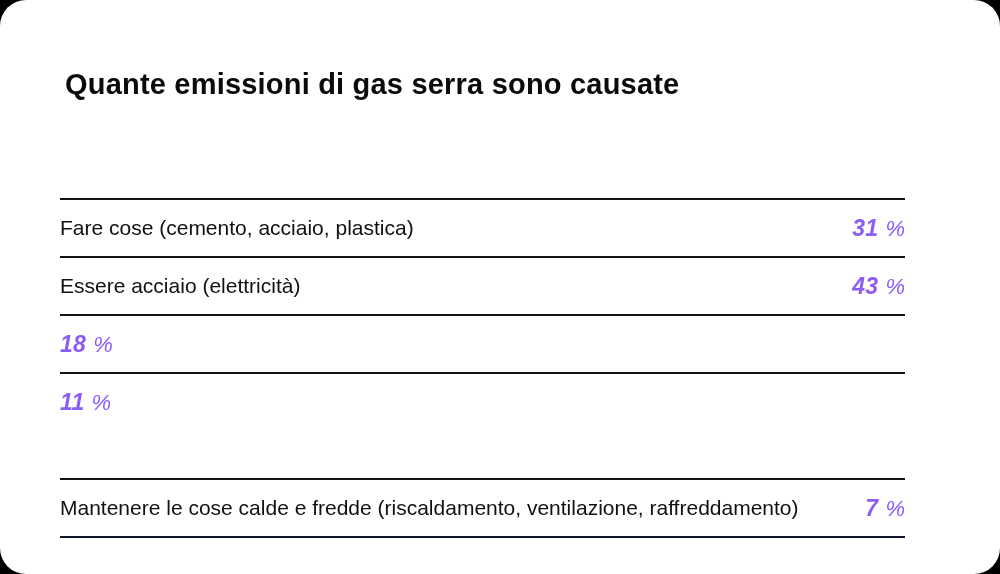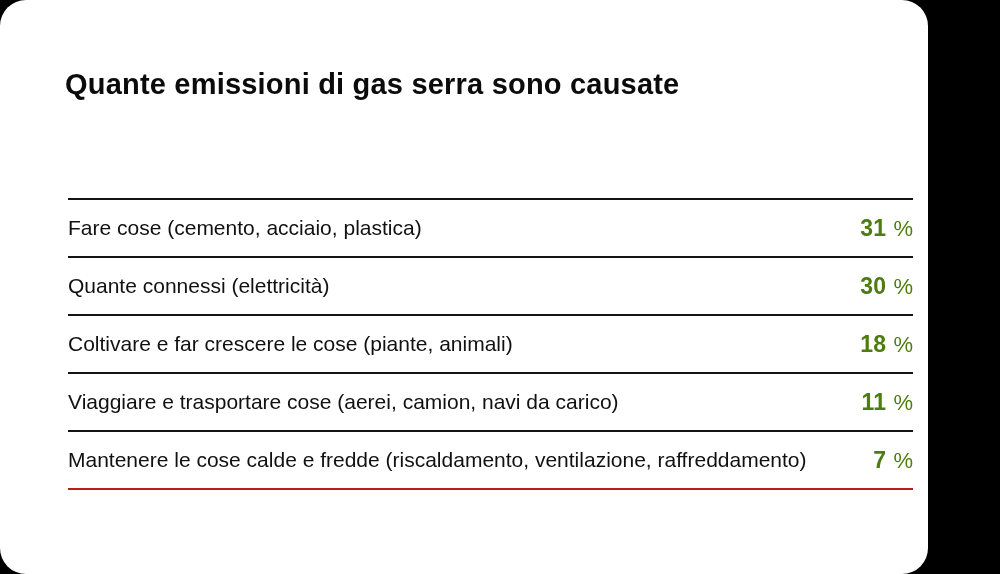--- a/index.html
+++ b/index.html
@@ -5,67 +5,69 @@
   html, body {
     margin: 0;
     padding: 0;
     width: 1000px;
     height: 574px;
     background: #000000;
     font-family: "Liberation Sans", sans-serif;
   }
   .card {
     position: relative;
-    width: 928px;
+    width: 1000px;
     height: 574px;
     background: #ffffff;
     border-radius: 26px;
     box-sizing: border-box;
     overflow: hidden;
   }
   .title {
     position: absolute;
     left: 65px;
     top: 64px;
     margin: 0;
     font-size: 29px;
     font-weight: bold;
     line-height: 41px;
     color: #0b0b0b;
     letter-spacing: 0.2px;
   }
   .table {
     position: absolute;
-    left: 68px;
+    left: 60px;
     top: 198px;
     width: 845px;
   }
   .row {
     display: flex;
     justify-content: space-between;
     align-items: center;
     gap: 8px;
     height: 56px;
     border-top: 2px solid #141414;
   }
   .row:last-child {
-    border-bottom: 2px solid #b91c1c;
+    border-bottom: 2px solid #0f172a;
+    margin-top: 48px;
   }
   .row-label {
     font-size: 21px;
     color: #111111;
     white-space: nowrap;
     flex: 1 1 auto;
     min-width: 0;
   }
   .row-value {
     flex: 0 0 auto;
     font-size: 23px;
-    color: #4d7c0f;
+    color: #8b5cf6;
     white-space: nowrap;
+    font-style: italic;
   }
   .row-value .num {
     font-weight: bold;
     letter-spacing: 0.3px;
   }
   .row-value .unit {
     font-weight: normal;
     font-size: 22px;
     margin-left: 7px;
   }
@@ -77,31 +79,29 @@
 
   <h1 class="title"><span>Quante emissioni di gas serra sono causate</span><br></h1>
 
   <div class="table">
     <div class="row">
       <span class="row-label">Fare cose (cemento, acciaio, plastica)</span>
       <span class="row-value"><span class="num">31</span><span class="unit">%</span></span>
     </div>
 
     <div class="row">
-      <span class="row-label">Quante connessi (elettricità)</span>
-      <span class="row-value"><span class="num">30</span><span class="unit">%</span></span>
+      <span class="row-label">Essere acciaio (elettricità)</span>
+      <span class="row-value"><span class="num">43</span><span class="unit">%</span></span>
     </div>
 
     <div class="row">
-      <span class="row-label">Coltivare e far crescere le cose (piante, animali)</span>
       <span class="row-value"><span class="num">18</span><span class="unit">%</span></span>
     </div>
 
     <div class="row">
-      <span class="row-label">Viaggiare e trasportare cose (aerei, camion, navi da carico)</span>
       <span class="row-value"><span class="num">11</span><span class="unit">%</span></span>
     </div>
 
     <div class="row">
       <span class="row-label">Mantenere le cose calde e fredde (riscaldamento, ventilazione, raffreddamento)</span>
       <span class="row-value"><span class="num">7</span><span class="unit">%</span></span>
     </div>
   </div>
 
 </div>

